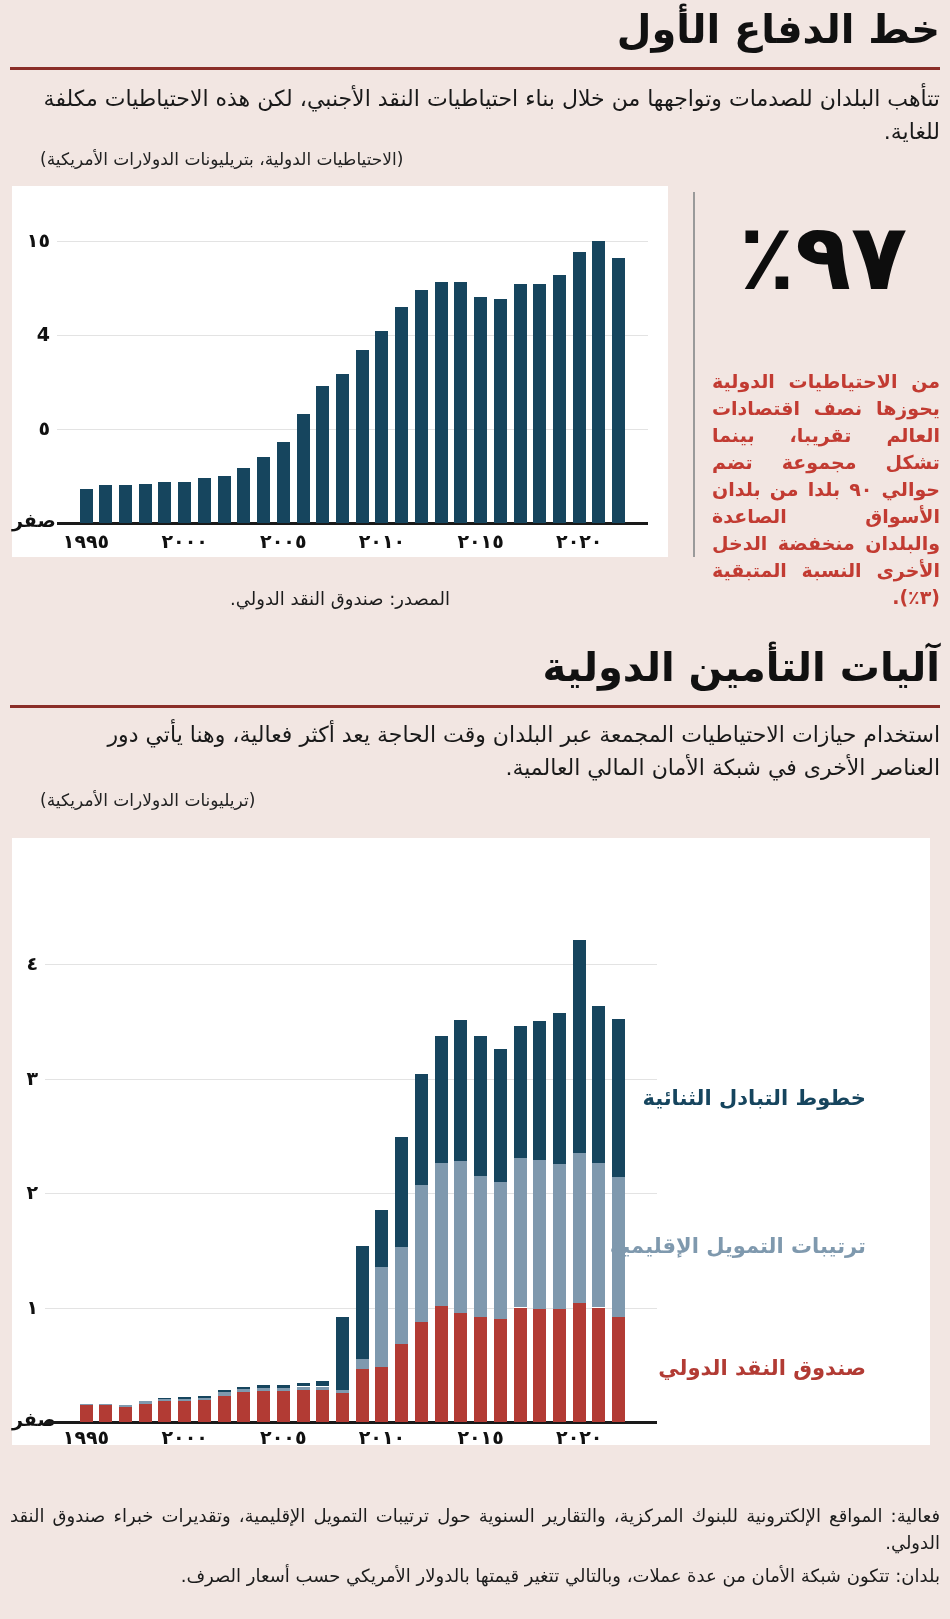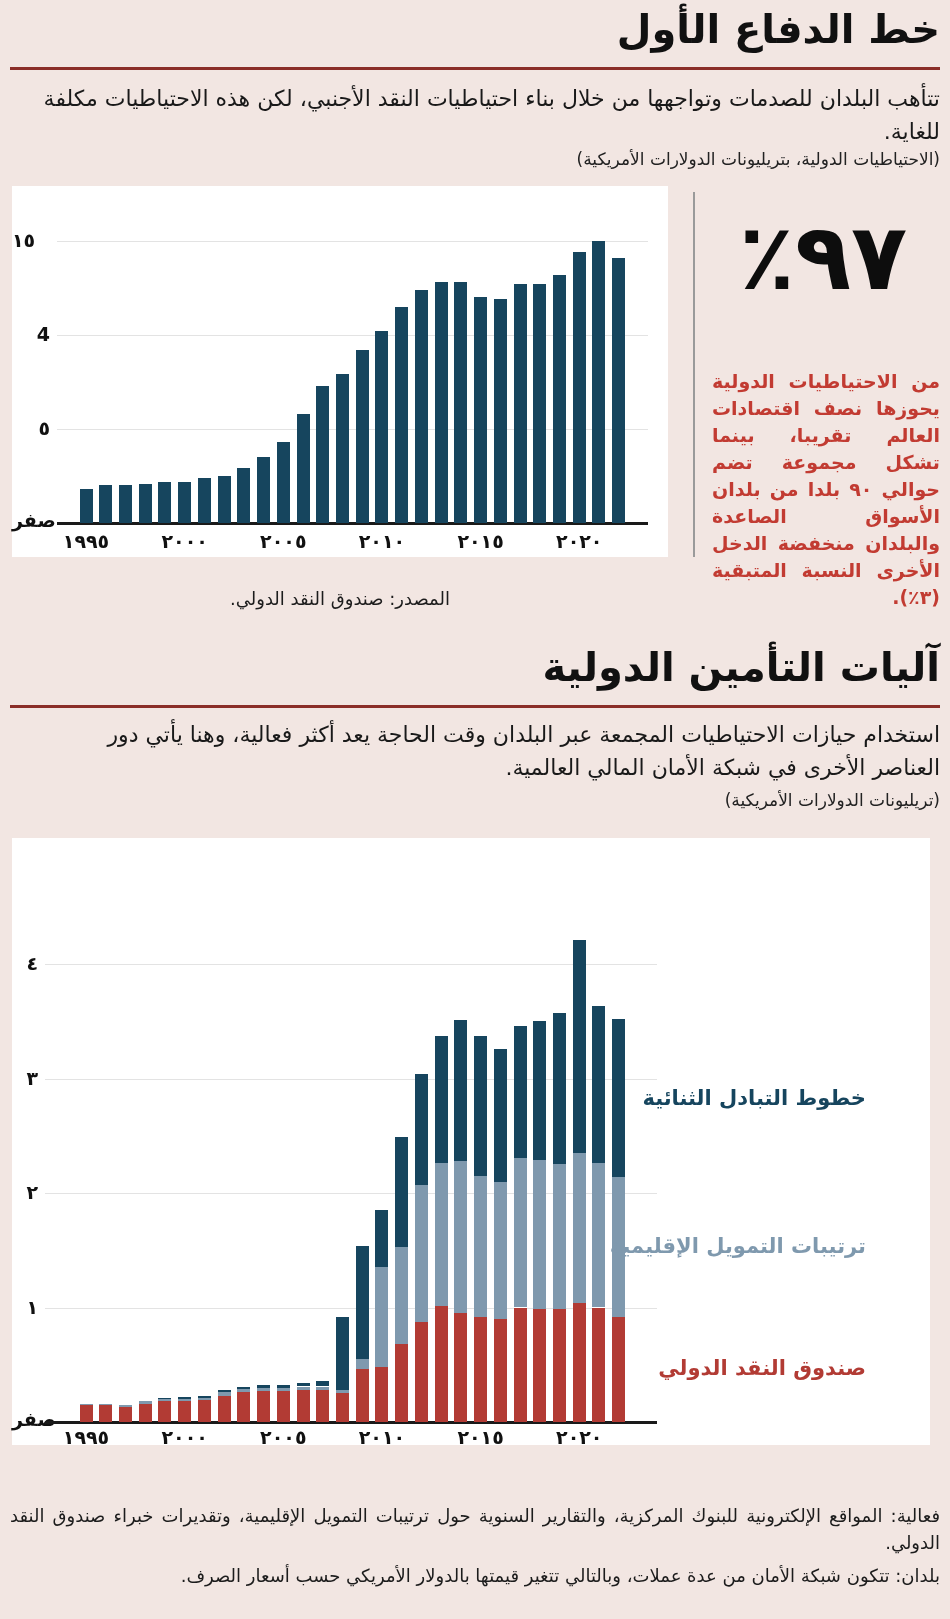--- a/index.html
+++ b/index.html
@@ -13,21 +13,21 @@
   .h1{
     font-size:40px; font-weight:700; color:#111; text-align:right;
     right:10px; left:10px; letter-spacing:-1px;
   }
   .rule{height:3px; background:#8b2e28; left:10px; right:10px;}
   .sub{
     font-size:22px; line-height:1.5; text-align:right; color:#191919;
     right:10px; left:40px; margin:0;
   }
   .units{
-    font-size:17px; text-align:right; color:#222; right:10px; left:40px; margin:0;
+    font-size:17px; text-align:left; color:#222; right:10px; left:40px; margin:0;
   }
   .panel{background:#ffffff;}
   .vrule{width:2px; background:#9a9a9a;}
   .big-number{
     font-size:92px; font-weight:700; color:#0d0d0d; text-align:center;
     direction:ltr; line-height:1;
   }
   .red-callout{
     font-size:19px; font-weight:700; color:#c23b32; line-height:1.42;
     text-align:justify; margin:0;
@@ -65,21 +65,21 @@
   <p class="abs sub" style="top:82px;">تتأهب البلدان للصدمات وتواجهها من خلال بناء احتياطيات النقد الأجنبي، لكن هذه الاحتياطيات مكلفة للغاية.</p>
   <p class="abs units" style="top:149px;">(الاحتياطيات الدولية، بتريليونات الدولارات الأمريكية)</p>
 
   <div class="abs panel" id="chart1" style="left:12px; top:186px; width:656px; height:371px;">
       <div class="ytick" style="left: 0px; width: 38px; top: 323px; text-align: right;">صفر</div>
       <div class="gridline" style="left: 45px; width: 591px; top: 243px;"></div>
       <div class="ytick" style="left: 0px; width: 38px; top: 231px; text-align: right;">٥</div>
       <div class="gridline" style="left: 45px; width: 591px; top: 149px;"></div>
       <div class="ytick" style="left: 0px; width: 38px; top: 137px; text-align: right;">4</div>
       <div class="gridline" style="left: 45px; width: 591px; top: 55px;"></div>
-      <div class="ytick" style="left: 0px; width: 38px; top: 43px; text-align: left;">١٥</div>
+      <div class="ytick" style="left: 0px; width: 38px; top: 43px; text-align: right;">١٥</div>
       <div class="axisline" style="left: 45px; width: 591px; top: 336px;"></div>
       <div class="xtick" style="left: 39px; top: 344px;">١٩٩٥</div>
       <div class="xtick" style="left: 137.65px; top: 344px;">٢٠٠٠</div>
       <div class="xtick" style="left: 236.3px; top: 344px;">٢٠٠٥</div>
       <div class="xtick" style="left: 334.95px; top: 344px;">٢٠١٠</div>
       <div class="xtick" style="left: 433.6px; top: 344px;">٢٠١٥</div>
       <div class="xtick" style="left: 532.25px; top: 344px;">٢٠٢٠</div>
       <div class="bar-seg" style="left: 67.5px; width: 13px; top: 303.16px; height: 33.84px; background: rgb(22, 69, 94);"></div>
       <div class="bar-seg" style="left: 87.23px; width: 13px; top: 299.4px; height: 37.6px; background: rgb(22, 69, 94);"></div>
       <div class="bar-seg" style="left: 106.96px; width: 13px; top: 299.4px; height: 37.6px; background: rgb(22, 69, 94);"></div>

